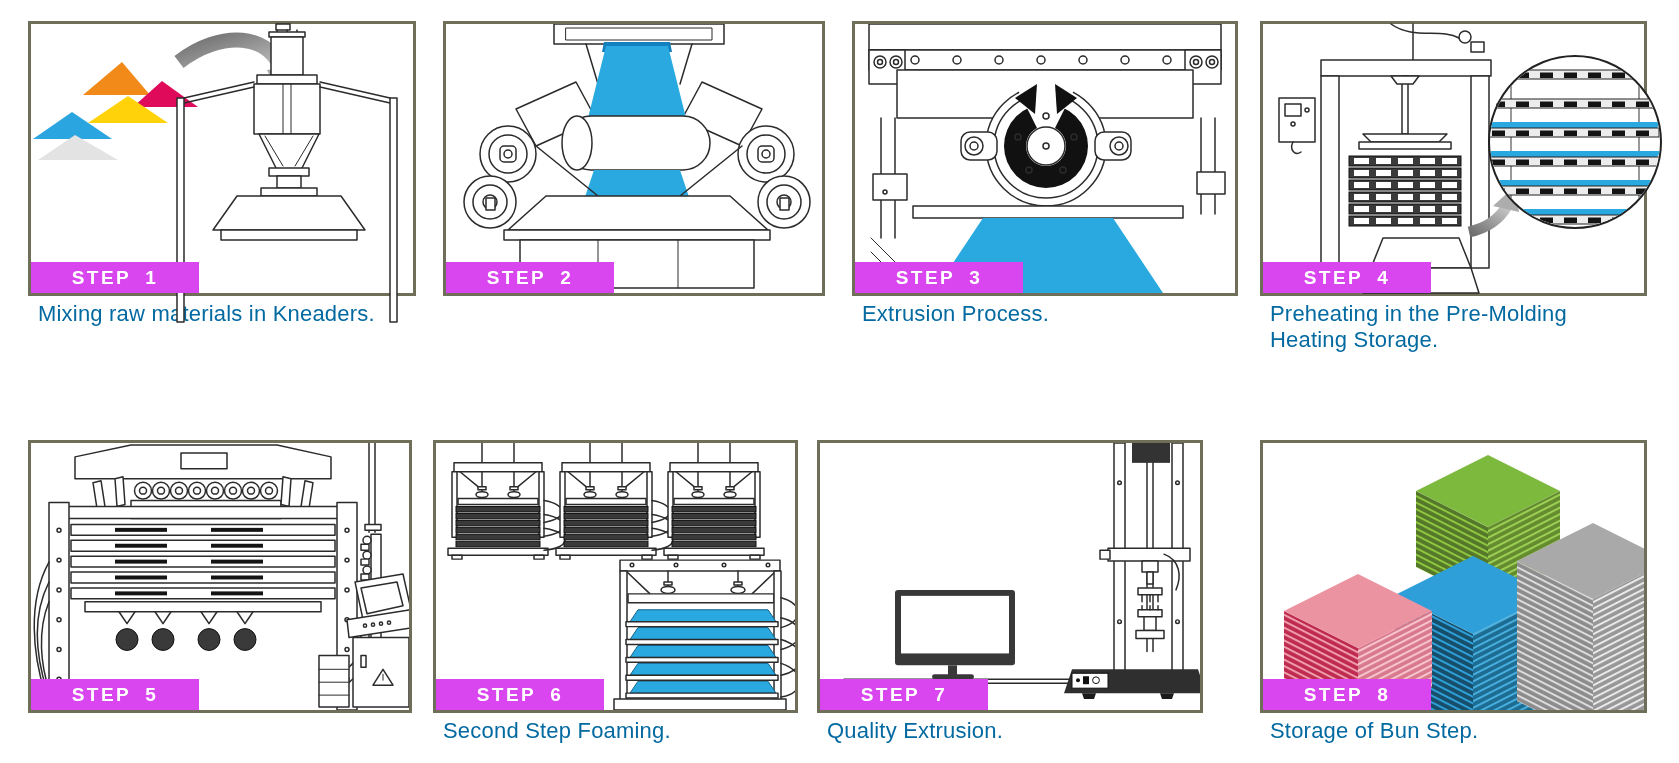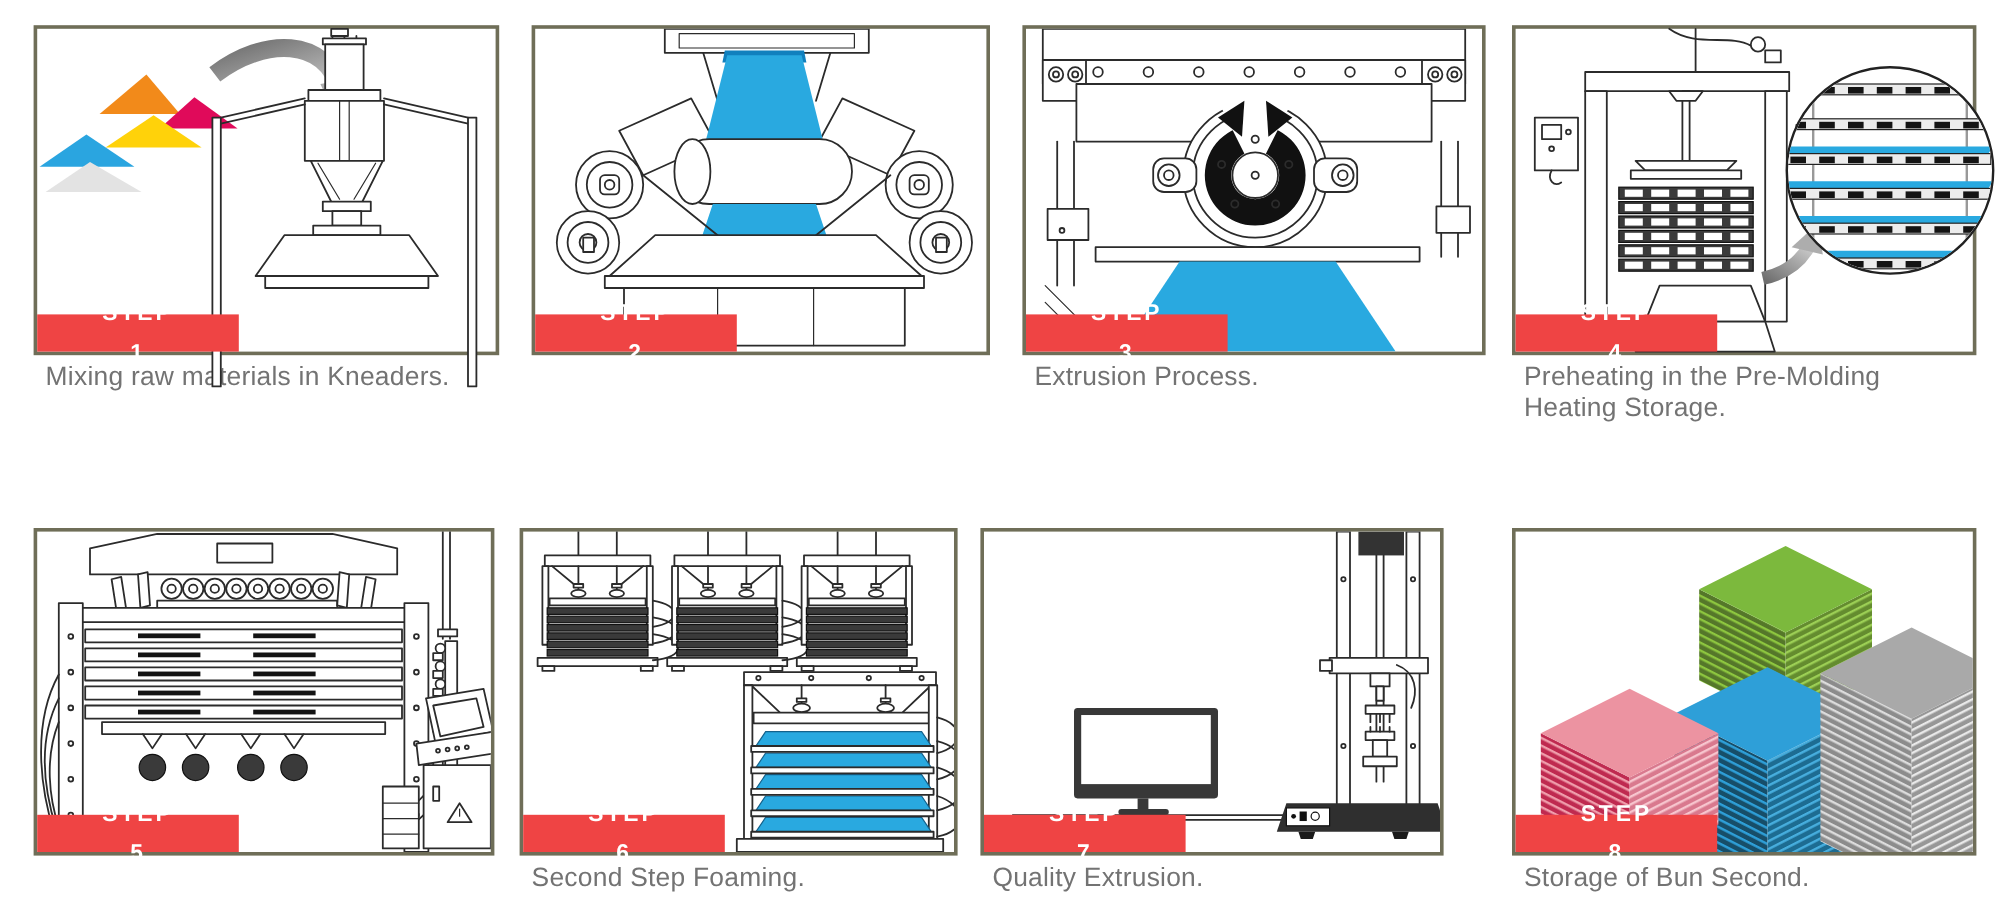--- a/index.html
+++ b/index.html
@@ -11,24 +11,24 @@
   .r2 .panel{height:273px;}
   .c1{left:28px;top:21px;width:388px;}
   .c2{left:443px;top:21px;width:382px;}
   .c3{left:852px;top:21px;width:386px;}
   .c4{left:1260px;top:21px;width:387px;}
   .c5{left:28px;top:440px;width:384px;}
   .c6{left:433px;top:440px;width:365px;}
   .c7{left:817px;top:440px;width:386px;}
   .c8{left:1260px;top:440px;width:387px;}
   .art{position:absolute;left:0;top:0;width:100%;height:100%;display:block;}
-  .step-badge{position:absolute;left:0;bottom:0;width:168px;height:31px;background:#ef4444;
-    display:flex;align-items:center;justify-content:center;gap:14px;z-index:5;flex-direction:column;}
+  .step-badge{position:absolute;left:0;bottom:0;width:168px;height:31px;background:#d946ef;
+    display:flex;align-items:center;justify-content:center;gap:14px;z-index:5;}
   .sb-label,.sb-num{color:#ffffff;font-weight:bold;font-size:19px;letter-spacing:2.5px;line-height:1;}
-  .caption{margin-top:5px;padding:0 6px 0 10px;font-size:22px;color:#737373;line-height:1.2;letter-spacing:0.2px;}
+  .caption{margin-top:5px;padding:0 6px 0 10px;font-size:22px;color:#0369a1;line-height:1.2;letter-spacing:0.2px;}
   
   .s{fill:none;stroke:#2b2b2b;stroke-width:1.5;stroke-linejoin:round;stroke-linecap:round;}
   .sf{fill:#ffffff;stroke:#2b2b2b;stroke-width:1.5;stroke-linejoin:round;}
   .t1{stroke-width:1;}
   .dk{fill:#3a3a3a;stroke:#111111;stroke-width:1;}
   .blk{fill:#141414;stroke:none;}
 </style>
 </head>
 <body>
 
@@ -756,14 +756,14 @@
         <polygon points="21,168 95,205 95,281 21,244" fill="url(#pPL)"></polygon>
         <polygon points="169,168 95,205 95,281 169,244" fill="url(#pPR)"></polygon>
         <polygon points="95,131 169,168 95,205 21,168" fill="#EC93A1"></polygon>
       </g>
     </svg>
     <div class="step-badge">
       <span class="sb-label">STEP</span>
       <span class="sb-num">8</span>
     </div>
   </div>
-  <div class="caption">Storage of Bun Second.</div>
+  <div class="caption">Storage of Bun Step.</div>
 </div>
 
 </body></html>

